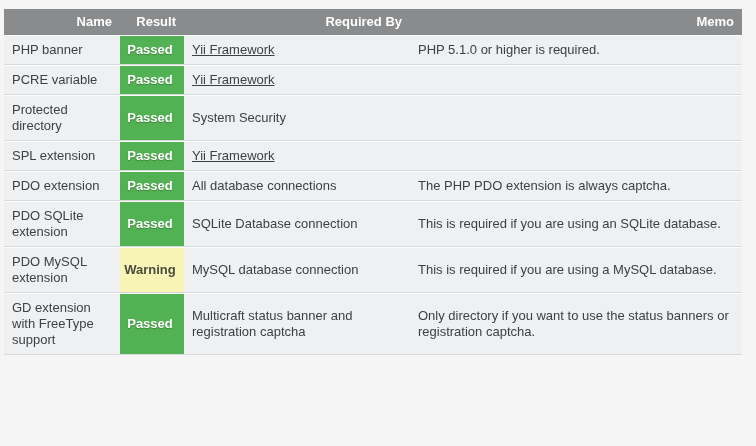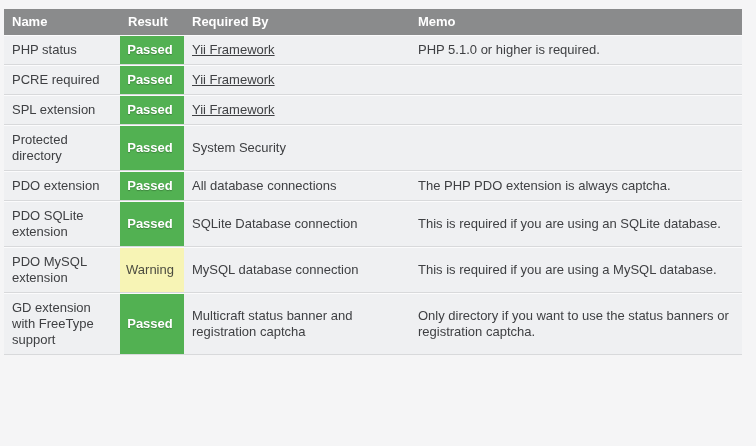--- a/index.html
+++ b/index.html
@@ -25,21 +25,21 @@
   }
   col.c-name     { width: 116px; }
   col.c-result   { width: 64px; }
   col.c-required { width: 226px; }
   col.c-memo     { width: auto; }
 
   thead th {
     background: var(--header-bg, #8a8b8c);
     color: var(--header-text, #ffffff);
     font-weight: bold;
-    text-align: left;
+    text-align: right;
     padding: 5px 8px;
     font-size: 13px;
   }
   tbody td {
     background: var(--row-bg, #eff0f2);
     padding: 6px 8px;
     vertical-align: middle;
     border-top: 1px solid var(--sep-light, #fbfbfc);
     border-bottom: 1px solid var(--sep-dark, #d8d9db);
     overflow: hidden;
@@ -51,21 +51,21 @@
   }
   td.result.passed {
     background: var(--passed-bg, #52b152);
     color: #ffffff;
     font-weight: bold;
     text-shadow: 0 1px 1px rgba(0,0,0,0.25);
   }
   td.result.warning {
     background: var(--warning-bg, #f7f4b5);
     color: var(--warning-text, #4c4c40);
-    font-weight: normal;
+    font-weight: bold;
   }
   td a {
     color: var(--text-color, #3f4043);
     text-decoration: underline;
     cursor: pointer;
   }
 </style>
 </head>
 <body>
 
@@ -81,46 +81,46 @@
       <tr>
         <th>Name</th>
         <th>Result</th>
         <th>Required By</th>
         <th>Memo</th>
       </tr>
     </thead>
     <tbody id="table-body">
 
   <tr>
-    <td>PHP status</td>
+    <td>PHP banner</td>
     <td class="result passed">Passed</td>
     <td><a href="#">Yii Framework</a></td>
     <td>PHP 5.1.0 or higher is required.</td>
   </tr>
 
 
 
   <tr>
-    <td>PCRE required</td>
-    <td class="result passed">Passed</td>
-    <td><a href="#">Yii Framework</a></td>
-    <td></td>
-  </tr>
-
-  <tr>
-    <td>SPL extension</td>
+    <td>PCRE variable</td>
     <td class="result passed">Passed</td>
     <td><a href="#">Yii Framework</a></td>
     <td></td>
   </tr>
 
   <tr>
     <td>Protected directory</td>
     <td class="result passed">Passed</td>
     <td>System Security</td>
+    <td></td>
+  </tr>
+
+  <tr>
+    <td>SPL extension</td>
+    <td class="result passed">Passed</td>
+    <td><a href="#">Yii Framework</a></td>
     <td></td>
   </tr>
 
   <tr>
     <td>PDO extension</td>
     <td class="result passed">Passed</td>
     <td>All database connections</td>
     <td>The PHP PDO extension is always captcha.</td>
   </tr>
 

